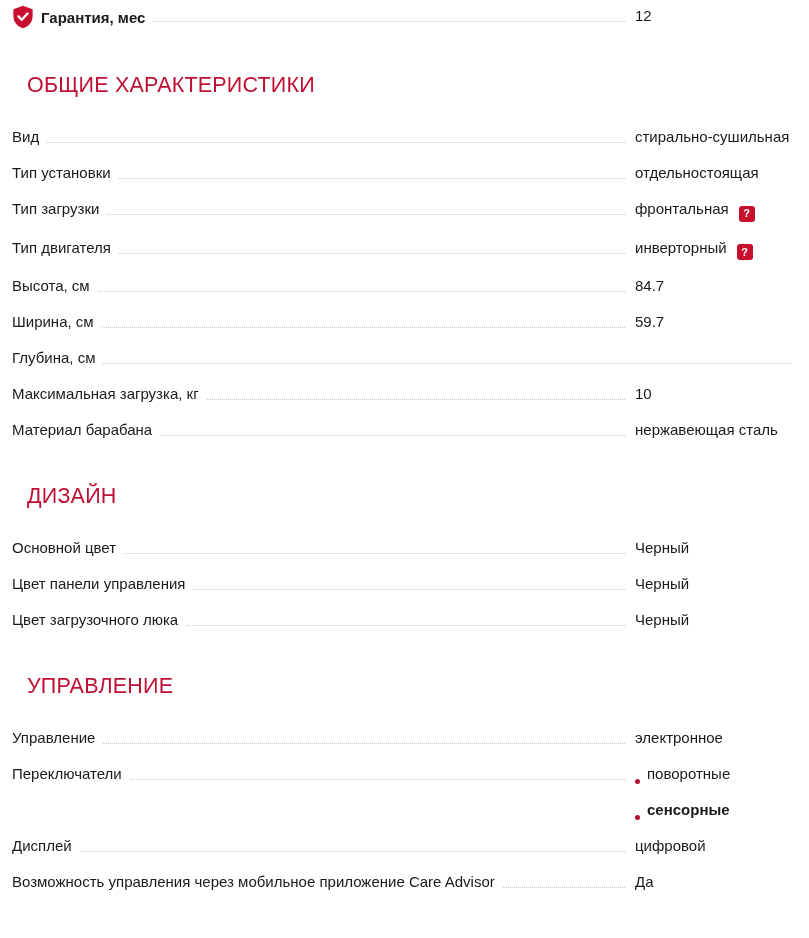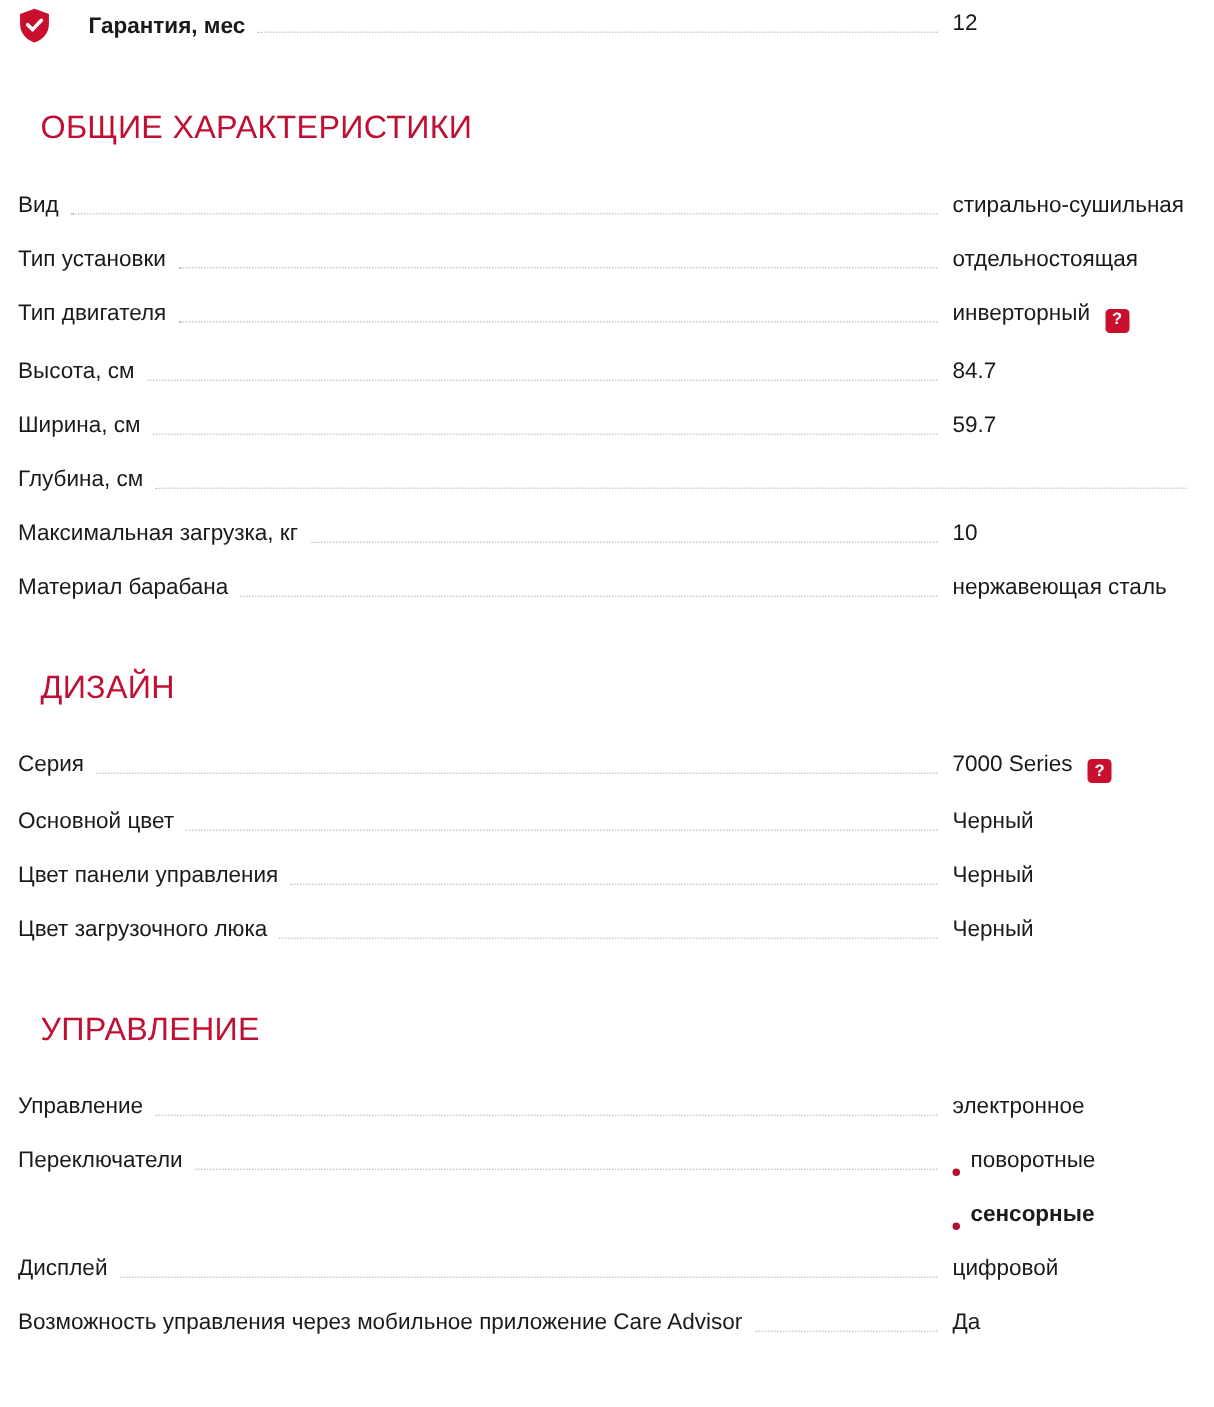--- a/index.html
+++ b/index.html
@@ -14,21 +14,21 @@
 
   .spec-row {
     display: flex;
     align-items: flex-start;
     font-size: 15px;
     line-height: 21px;
     margin-bottom: 15px;
   }
   .spec-label { flex: 0 1 auto; white-space: nowrap; }
   .spec-label.bold { font-weight: 700; }
-  .warranty-label { display: flex; align-items: center; gap: 25px; }
+  .warranty-label { display: flex; align-items: center; gap: 7px; }
   .shield { width: 22px; height: 24px; flex: 0 0 auto; display: block; }
 
   .dots {
     flex: 1 1 auto;
     min-width: 16px;
     height: 17px;
     border-bottom: 1px dotted #c9c9c9;
     margin: 0 10px 0 8px;
   }
   .spec-value { flex: 0 0 166px; white-space: nowrap; }
@@ -92,20 +92,25 @@
         <span class="spec-label">Вид</span>
         <span class="dots"></span>
         <span class="spec-value"><span>стирально-сушильная</span></span>
       </div>
       <div class="spec-row">
         <span class="spec-label">Тип установки</span>
         <span class="dots"></span>
         <span class="spec-value"><span>отдельностоящая</span></span>
       </div>
       <div class="spec-row">
+        <span class="spec-label">Тип загрузки</span>
+        <span class="dots"></span>
+        <span class="spec-value"><span>фронтальная</span><span class="help-badge">?</span></span>
+      </div>
+      <div class="spec-row">
         <span class="spec-label">Тип двигателя</span>
         <span class="dots"></span>
         <span class="spec-value"><span>инверторный</span><span class="help-badge">?</span></span>
       </div>
       <div class="spec-row">
         <span class="spec-label">Высота, см</span>
         <span class="dots"></span>
         <span class="spec-value"><span>84.7</span></span>
       </div>
       <div class="spec-row">
@@ -121,25 +126,20 @@
         <span class="spec-label">Максимальная загрузка, кг</span>
         <span class="dots"></span>
         <span class="spec-value"><span>10</span></span>
       </div>
       <div class="spec-row">
         <span class="spec-label">Материал барабана</span>
         <span class="dots"></span>
         <span class="spec-value"><span>нержавеющая сталь</span></span>
       </div>
       <h2 class="section-title">ДИЗАЙН</h2>
-      <div class="spec-row">
-        <span class="spec-label">Серия</span>
-        <span class="dots"></span>
-        <span class="spec-value"><span>7000 Series</span><span class="help-badge">?</span></span>
-      </div>
       <div class="spec-row">
         <span class="spec-label">Основной цвет</span>
         <span class="dots"></span>
         <span class="spec-value"><span>Черный</span></span>
       </div>
       <div class="spec-row">
         <span class="spec-label">Цвет панели управления</span>
         <span class="dots"></span>
         <span class="spec-value"><span>Черный</span></span>
       </div>

